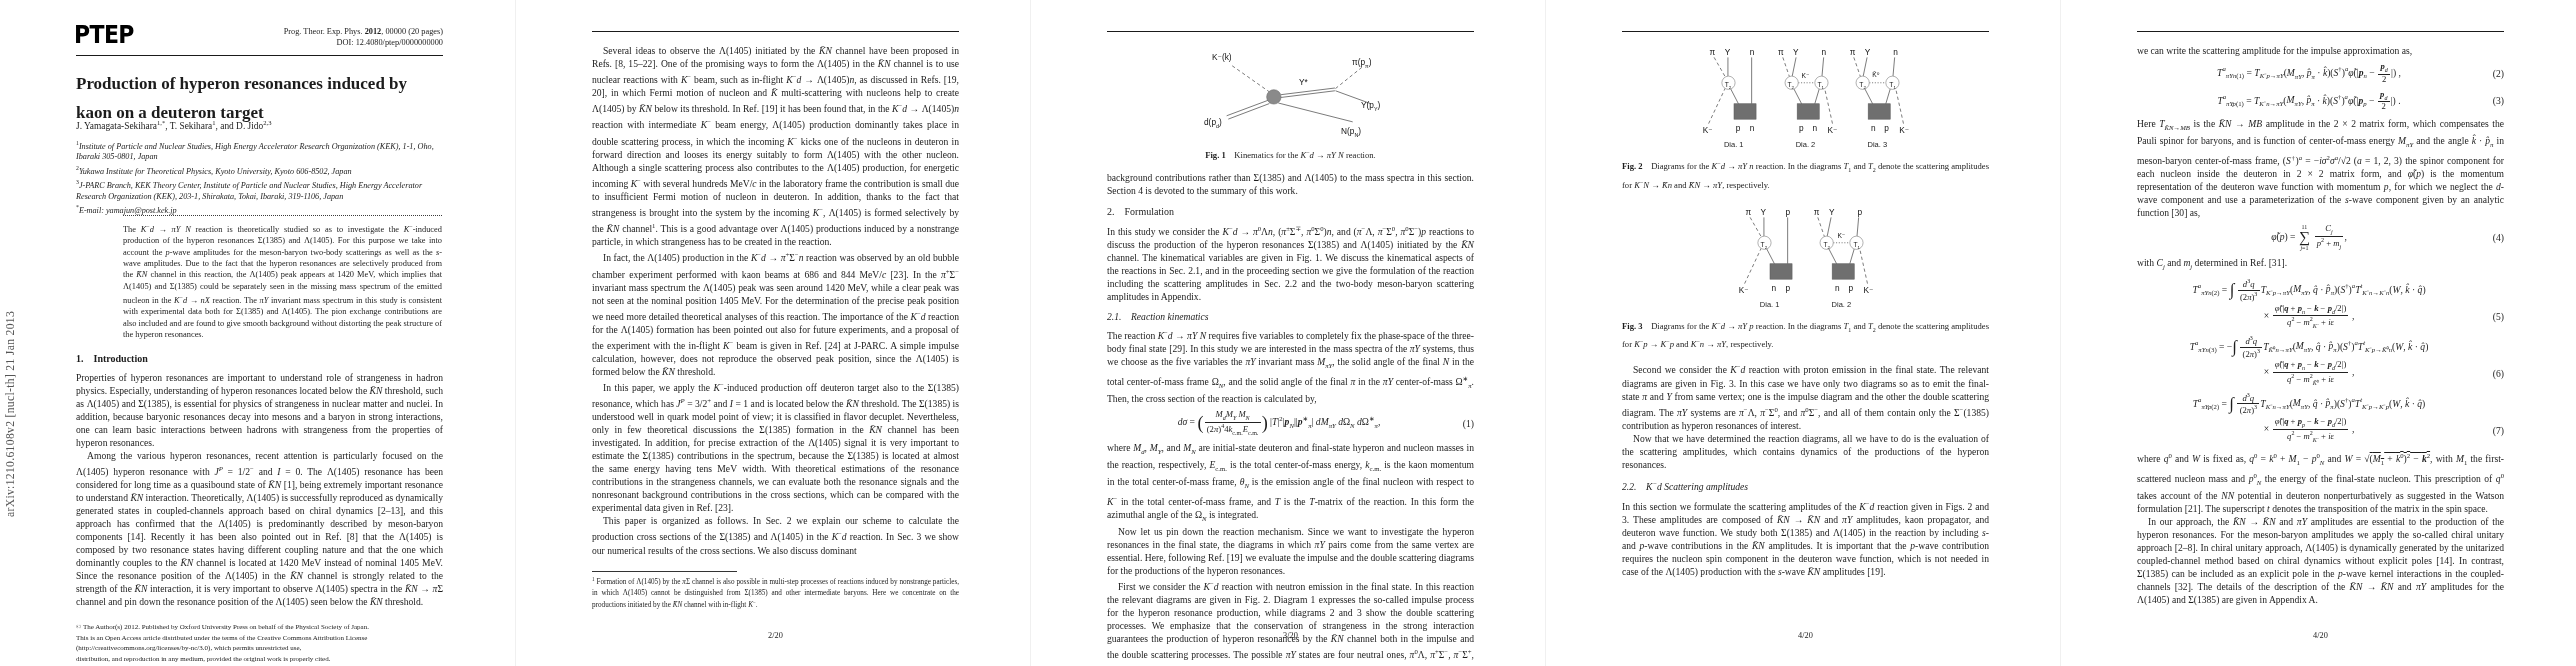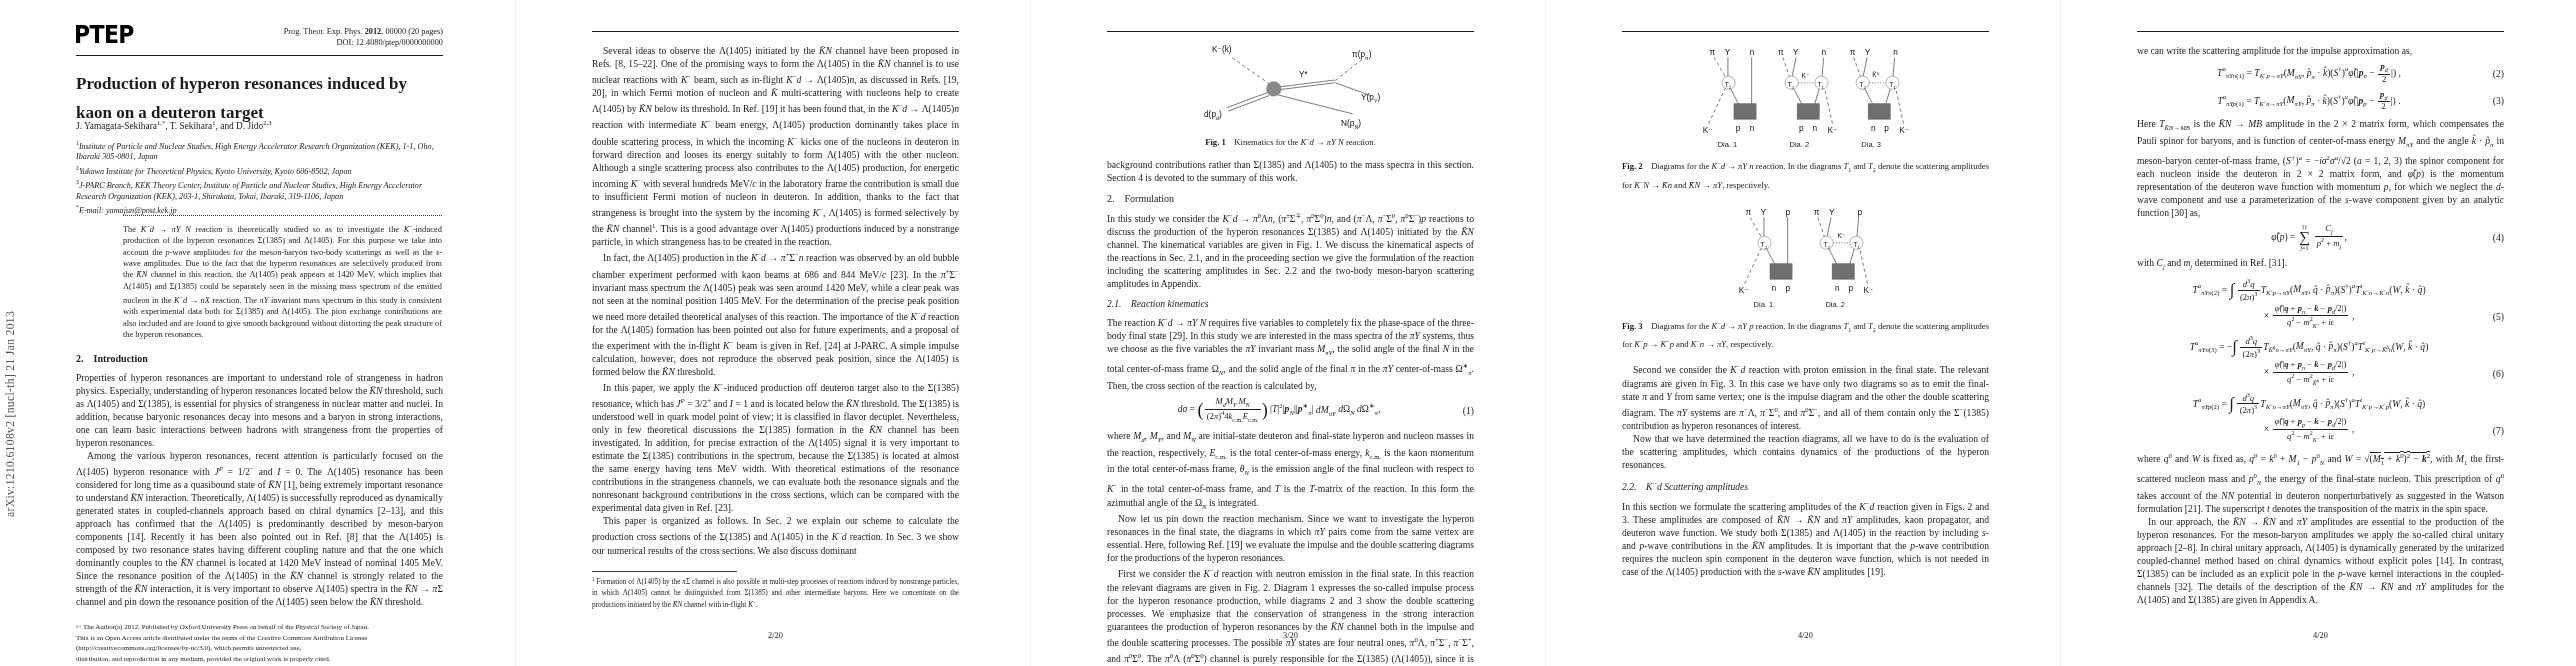--- a/index.html
+++ b/index.html
@@ -52,28 +52,28 @@
   .fr .fd{border-top:0.6px solid #222;padding:0 2.2px;}
   .bp{font-size:1.9em;font-weight:400;vertical-align:middle;line-height:0;}
   .int{font-size:1.75em;vertical-align:middle;line-height:0;}
   .sum{display:inline-flex;flex-direction:column;align-items:center;vertical-align:middle;line-height:1;font-size:0.7em;margin:0 1.1px;}
   .sum .ss{font-size:2.3em;line-height:0.95;}
   .sum .st,.sum .sb{font-size:0.9em;line-height:1;}
   .ov{text-decoration:overline;}
   sup,sub{font-size:70%;}
 
   
-  .figwrap{position:relative;margin:0 auto;}
+  .figwrap{position:relative;margin:8px auto;}
   .dl{position:absolute;font-family:"Liberation Sans","DejaVu Sans",sans-serif;font-size:8.3px;color:#111;white-space:nowrap;}
   .dl sub{font-size:65%;}
   .caption{font-size:8.6px;line-height:12.2px;text-align:justify;margin:3.3px 0 10px 0;}
   .caption-c{text-align:center;}
   .diarow{display:flex;justify-content:center;gap:7.8px;margin-top:2.2px;}
   .dia{position:relative;width:64px;height:102px;}
-  .dia .dianame{position:absolute;left:16px;width:64px;text-align:left;top:92px;
+  .dia .dianame{position:absolute;left:0;width:64px;text-align:center;top:92px;
                 font-family:"Liberation Sans","DejaVu Sans",sans-serif;font-size:7.5px;}
   svg .solid{stroke:#555;stroke-width:1.4;fill:none;}
   svg .dash{stroke:#555;stroke-width:1.4;stroke-dasharray:6 5;fill:none;}
   svg .dot{stroke:#555;stroke-width:1.4;stroke-dasharray:2 3;fill:none;}
   svg .vblob{fill:#8a8a8a;stroke:#6a6a6a;}
   svg .vbox{fill:#6f6f6f;stroke:#5c5c5c;}
   svg .tcirc{fill:#fff;stroke:#888;stroke-width:1.2;}
 </style>
 </head>
 <body>
@@ -88,21 +88,21 @@
       <span>DOI: 12.4080/ptep/0000000000</span>
     </div>
     <div class="hrule"></div>
     <div class="title">Production of hyperon resonances induced by kaon on a deuteron target</div>
     <div class="authors">J. Yamagata-Sekihara<sup>1,*</sup>, T. Sekihara<sup>1</sup>, and D. Jido<sup>2,3</sup></div>
     <div class="affil"><sup>1</sup><i>Institute of Particle and Nuclear Studies, High Energy Accelerator Research Organization (KEK), 1-1, Oho, Ibaraki 305-0801, Japan</i><br><sup>2</sup><i>Yukawa Institute for Theoretical Physics, Kyoto University, Kyoto 606-8502, Japan</i><br><sup>3</sup><i>J-PARC Branch, KEK Theory Center, Institute of Particle and Nuclear Studies, High Energy Accelerator Research Organization (KEK), 203-1, Shirakata, Tokai, Ibaraki, 319-1106, Japan</i><br><sup>*</sup><i>E-mail: yamajun@post.kek.jp</i></div>
     <div class="abs-block">
       <div class="abs-rule"></div>
       <div class="abs-txt">The <i>K</i><sup>−</sup><i>d</i> → <i>πY N</i> reaction is theoretically studied so as to investigate the <i>K</i><sup>−</sup>-induced production of the hyperon resonances Σ(1385) and Λ(1405). For this purpose we take into account the <i>p</i>-wave amplitudes for the meson-baryon two-body scatterings as well as the <i>s</i>-wave amplitudes. Due to the fact that the hyperon resonances are selectively produced from the <i>K̄N</i> channel in this reaction, the Λ(1405) peak appears at 1420 MeV, which implies that Λ(1405) and Σ(1385) could be separately seen in the missing mass spectrum of the emitted nucleon in the <i>K</i><sup>−</sup><i>d</i> → <i>nX</i> reaction. The <i>πY</i> invariant mass spectrum in this study is consistent with experimental data both for Σ(1385) and Λ(1405). The pion exchange contributions are also included and are found to give smooth background without distorting the peak structure of the hyperon resonances.</div>
     </div>
-    <div class="sec1">2.  Introduction</div>
+    <div class="sec1">1.  Introduction</div>
     <div class="intro body-txt">
       <p>Properties of hyperon resonances are important to understand role of strangeness in hadron physics. Especially, understanding of hyperon resonances located below the <i>K̄N</i> threshold, such as Λ(1405) and Σ(1385), is essential for physics of strangeness in nuclear matter and nuclei. In addition, because baryonic resonances decay into mesons and a baryon in strong interactions, one can learn basic interactions between hadrons with strangeness from the properties of hyperon resonances.</p>
       <p class="ind">Among the various hyperon resonances, recent attention is particularly focused on the Λ(1405) hyperon resonance with <i>J<sup>P</sup></i> = 1/2<sup>−</sup> and <i>I</i> = 0. The Λ(1405) resonance has been considered for long time as a quasibound state of <i>K̄N</i> [1], being extremely important resonance to understand <i>K̄N</i> interaction. Theoretically, Λ(1405) is successfully reproduced as dynamically generated states in coupled-channels approach based on chiral dynamics [2–13], and this approach has confirmed that the Λ(1405) is predominantly described by meson-baryon components [14]. Recently it has been also pointed out in Ref. [8] that the Λ(1405) is composed by two resonance states having different coupling nature and that the one which dominantly couples to the <i>K̄N</i> channel is located at 1420 MeV instead of nominal 1405 MeV. Since the resonance position of the Λ(1405) in the <i>K̄N</i> channel is strongly related to the strength of the <i>K̄N</i> interaction, it is very important to observe Λ(1405) spectra in the <i>K̄N</i> → <i>π</i>Σ channel and pin down the resonance position of the Λ(1405) seen below the <i>K̄N</i> threshold.</p>
     </div>
     <div class="copyright">© The Author(s) 2012. Published by Oxford University Press on behalf of the Physical Society of Japan.<br>This is an Open Access article distributed under the terms of the Creative Commons Attribution License<br>(http://creativecommons.org/licenses/by-nc/3.0), which permits unrestricted use,<br>distribution, and reproduction in any medium, provided the original work is properly cited.</div>
   </div>
 
   <div class="page">
     <div class="toprule"></div>
     <div class="flow body-txt">

